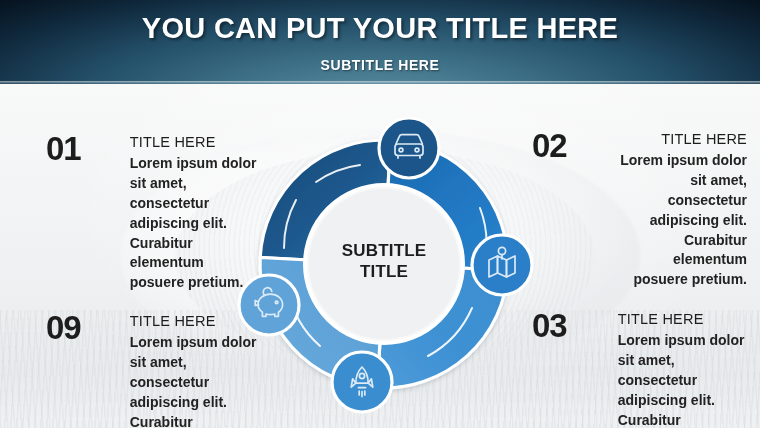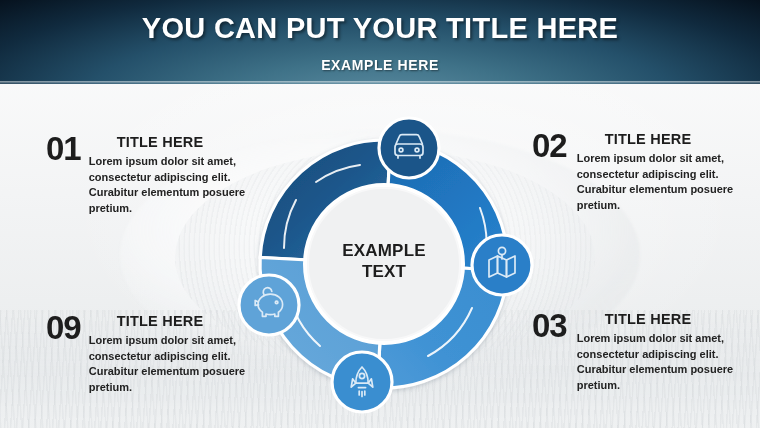--- a/index.html
+++ b/index.html
@@ -104,47 +104,47 @@
     letter-spacing: 0.6px;
     text-shadow: 1px 1px 2px rgba(0,0,0,0.45);
   }
 
   
   .block {
     position: absolute;
     display: flex;
     align-items: flex-start;
     width: 215px;
+    gap: 41px;
   }
   .block-num {
     font-size: 33px;
     font-weight: bold;
     color: #1d1d1d;
     line-height: 0.92;
     letter-spacing: -1px;
     flex: 0 0 auto;
     margin-right: 8px;
   }
   .block-body { flex: 1 1 auto; }
   .block-title {
     font-size: 14.5px;
-    font-weight: bold;
+    font-weight: normal;
     color: #1d1d1d;
     letter-spacing: 0.2px;
     margin-bottom: 4px;
-    margin-left: 28px;
   }
   .block-text {
-    font-size: 11px;
+    font-size: 14px;
     font-weight: bold;
     color: #222222;
     line-height: 1.42;
   }
   .block-01 { left: 46px;  top: 134px; }
-  .block-02 { left: 532px; top: 131px; }
+  .block-02 { left: 532px; top: 131px; text-align: right; }
   .block-03 { left: 46px;  top: 313px; }
   .block-04 { left: 532px; top: 311px; }
   .block-02 .block-body,
   .block-04 .block-body { padding-left: 2px; }
 
   
   .donut-wrap {
     position: absolute;
     left: 228px;
     top: 108px;
@@ -172,21 +172,21 @@
 <div class="slide">
 
   <div class="bg-base"></div>
   <div class="bg-ball"></div>
   <div class="bg-ball2"></div>
   <div class="bg-grass"></div>
   <div class="bg-vignette"></div>
 
   <div class="header">
     <div class="header-title">YOU CAN PUT YOUR TITLE HERE</div>
-    <div class="header-subtitle">EXAMPLE HERE</div>
+    <div class="header-subtitle">SUBTITLE HERE</div>
   </div>
 
   <div class="block block-01">
     <div class="block-num">01</div>
     <div class="block-body">
       <div class="block-title">TITLE HERE</div>
       <div class="block-text">Lorem ipsum dolor sit amet, consectetur adipiscing elit. Curabitur elementum posuere pretium.</div>
     </div>
   </div>
 
@@ -303,18 +303,18 @@
         <g fill="none" stroke="#dbeaf6" stroke-width="1.7" stroke-linecap="round" stroke-linejoin="round">
           <path d="M30 196.5 c0 -6 5.6 -10.4 12.4 -10.4 c6.8 0 12.2 4.4 12.2 10.4 c0 3.2 -1.6 6 -4.2 7.8 v4 h-3.6 v-2.3 c-1.4 .4 -2.9 .6 -4.4 .6 c-1.5 0 -3 -.2 -4.4 -.6 v2.3 h-3.6 v-4.2 c-2.6 -1.8 -4.4 -4.6 -4.4 -7.6 z"></path>
           <path d="M30.4 194 l-3.2 -1.6 v5 l3.4 -.6"></path>
           <circle cx="48.6" cy="194.4" r="1.3"></circle>
           <path d="M36 186.6 c-1.6 -2.6 -.6 -5.6 2 -6.6 c2.6 -1 5.4 .6 5.8 3.4"></path>
         </g>
       </g>
     </svg>
 
     <div class="center-text">
-      <div>EXAMPLE</div>
-      <div>TEXT</div>
+      <div>SUBTITLE</div>
+      <div>TITLE</div>
     </div>
   </div>
 
 </div>
 
 </body></html>

